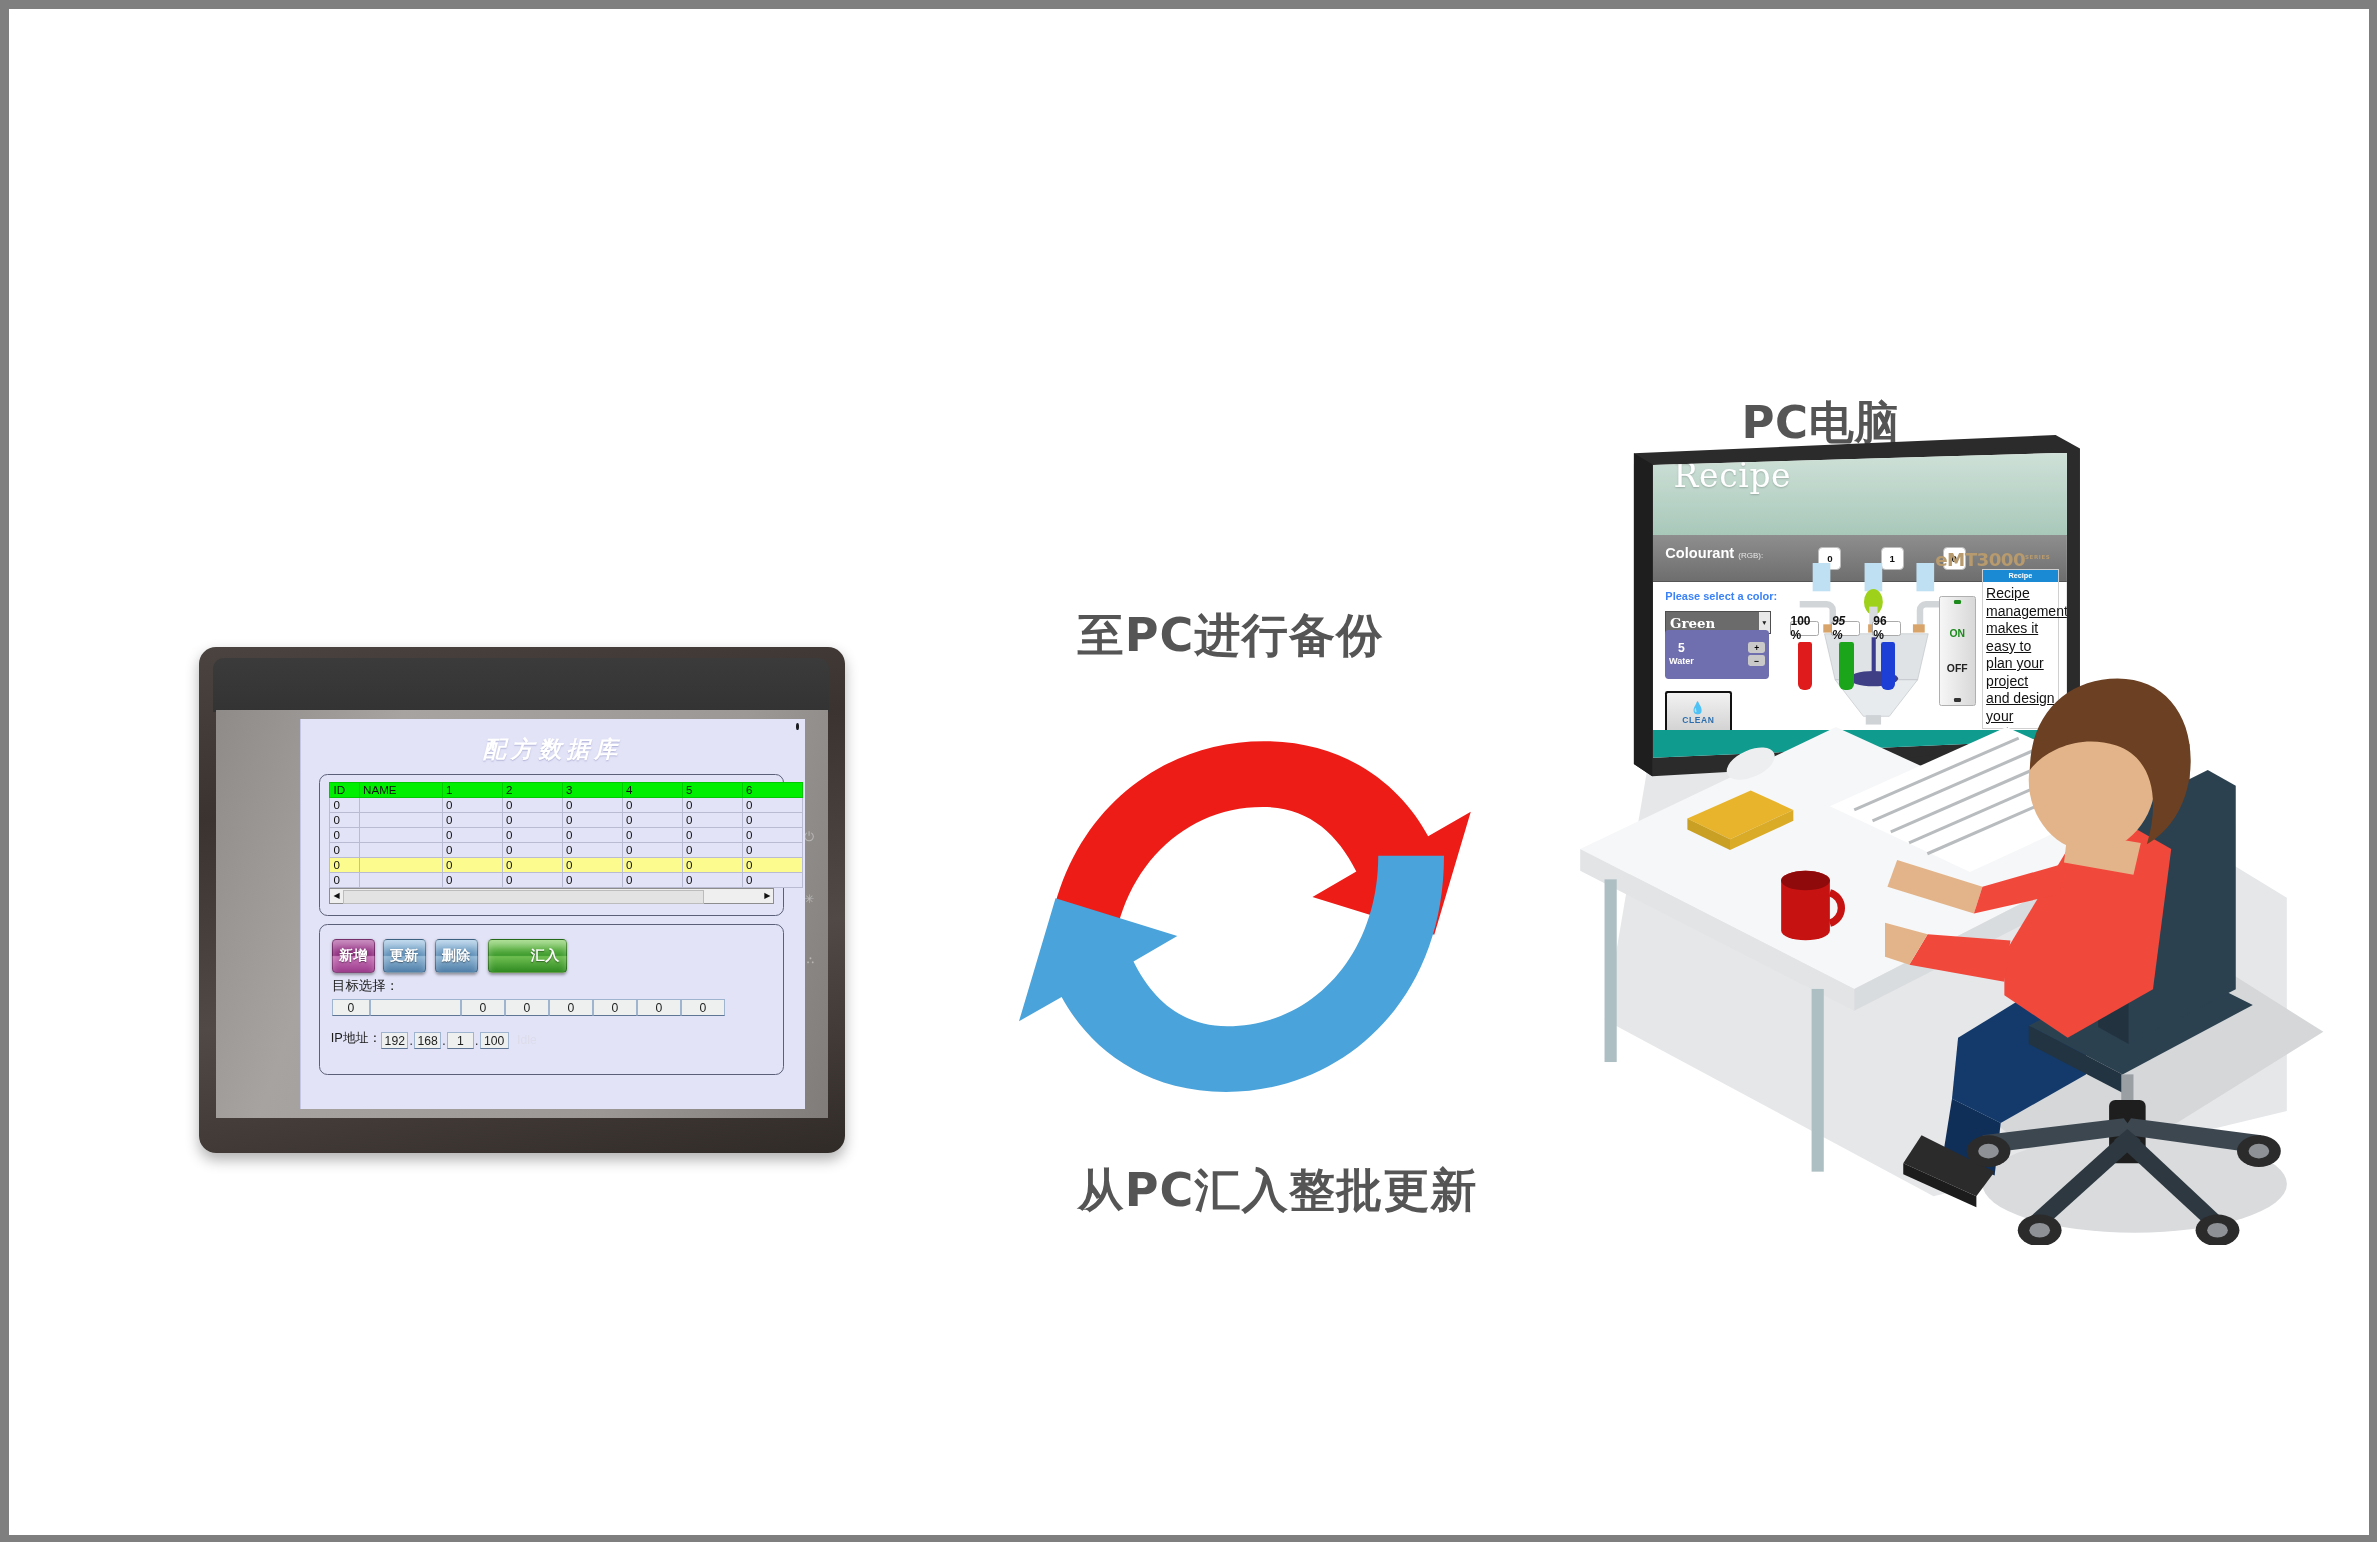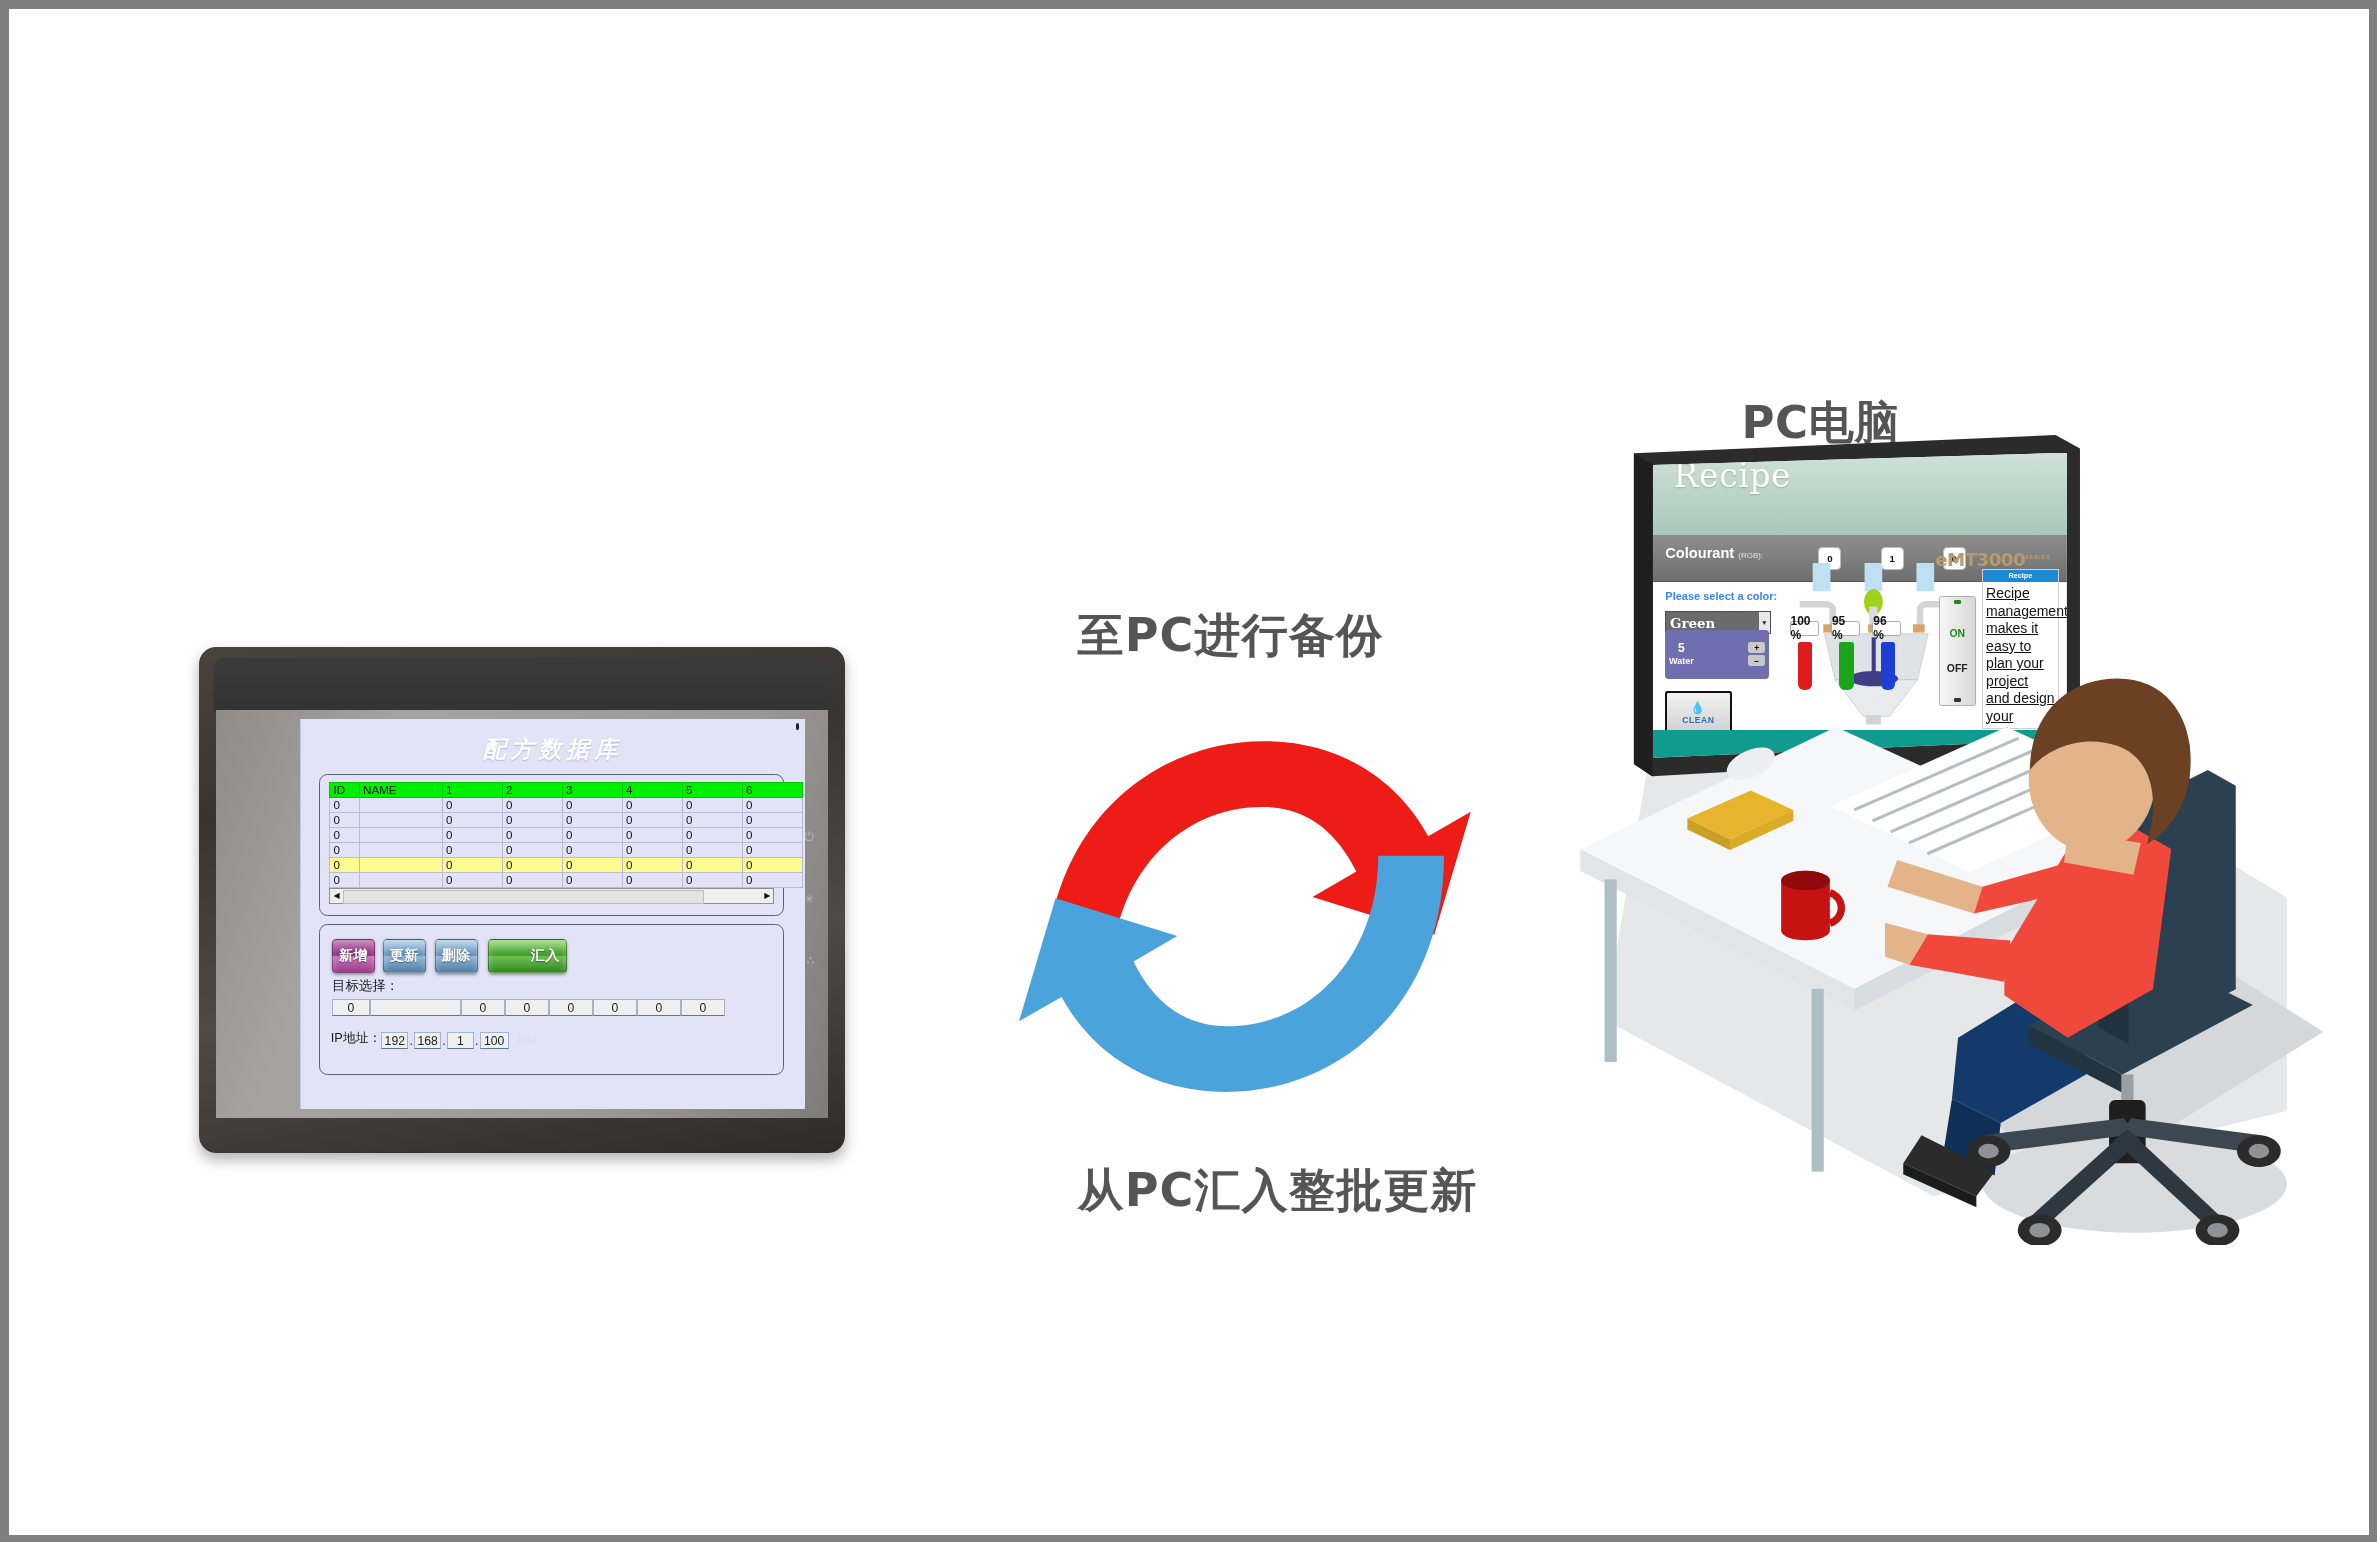--- a/index.html
+++ b/index.html
@@ -530,21 +530,21 @@
             <rect x="136" y="104" width="20" height="14" fill="#d8a46a"></rect>
             <rect x="212" y="104" width="20" height="14" fill="#d8a46a"></rect>
             <path d="M62 120 h176 l-18 78 h-140 Z" fill="#dfe3e6" stroke="#b9bec2"></path>
             <path d="M80 198 h140 l-48 62 h-44 Z" fill="#e8ebee" stroke="#b9bec2"></path>
             <rect x="142" y="126" width="7" height="74" fill="#3c3c8f"></rect>
             <ellipse cx="145" cy="196" rx="42" ry="13" fill="#3f3f86"></ellipse>
             <rect x="132" y="258" width="26" height="16" fill="#cfd3d6"></rect>
           </svg>
 
           <div class="pctbox" style="left:33%;top:55%;">100 %</div>
-          <div class="pctbox" style="left:43%;top:55%;">95 %</div>
+          <div class="pctbox" style="left:43%;top:55%;font-style:italic;">95 %</div>
           <div class="pctbox" style="left:53%;top:55%;">96 %</div>
           <div class="tube" style="left:35%;top:62%;background:#e01b1b;"></div>
           <div class="tube" style="left:45%;top:62%;background:#1aa51a;"></div>
           <div class="tube" style="left:55%;top:62%;background:#1d3fd6;"></div>
 
           <div class="waterwidget">
             <div class="wv">
               <span>5</span>
               <b>Water</b>
             </div>

